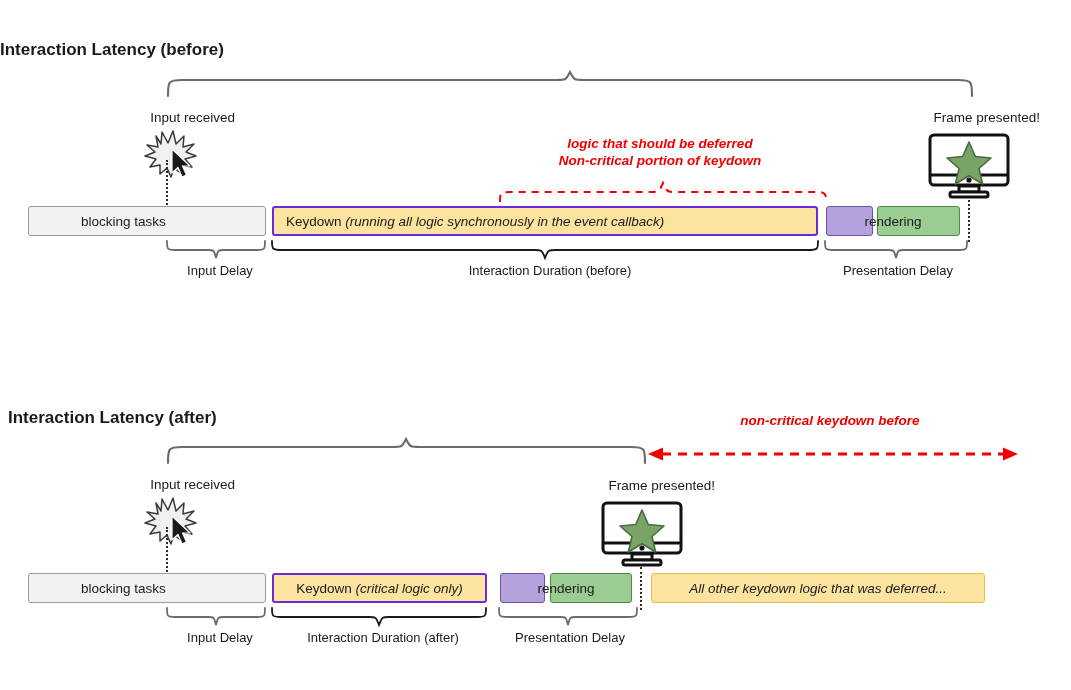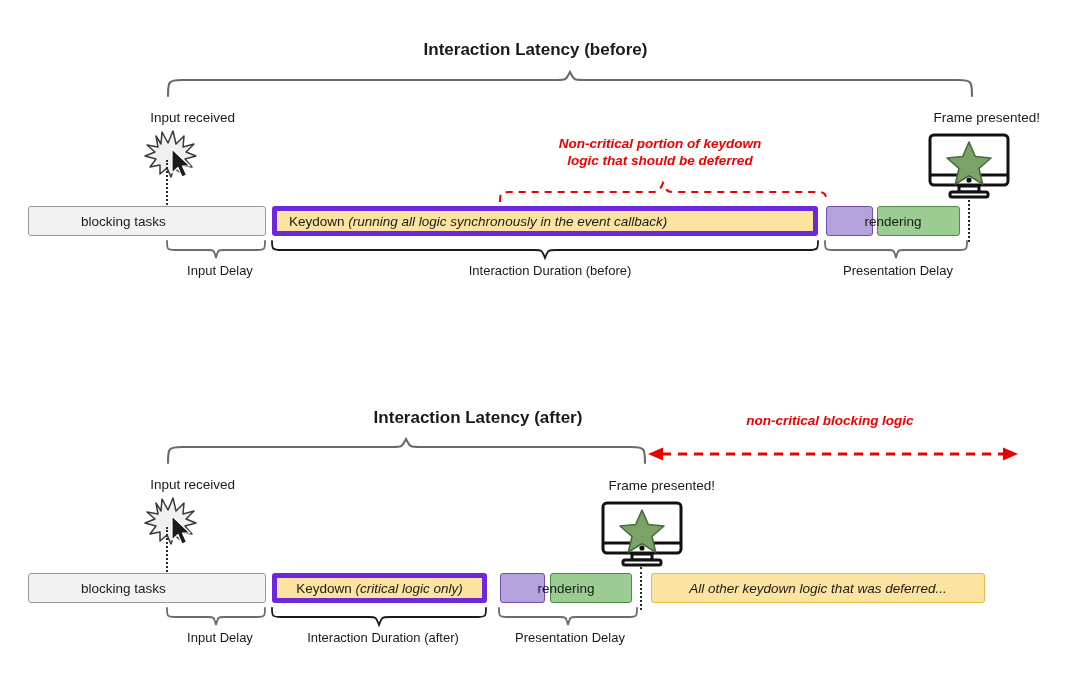--- a/index.html
+++ b/index.html
@@ -14,21 +14,20 @@
     font-family: "Liberation Sans", sans-serif;
     color: #1a1a1a;
     overflow: hidden;
   }
   .abs { position: absolute; }
 
   
   .section-title {
     font-size: 17px;
     font-weight: bold;
-    text-align: center;
     color: #1a1a1a;
     white-space: nowrap;
   }
 
   
   .caption {
     font-size: 13.5px;
     color: #1a1a1a;
     white-space: nowrap;
     text-align: right;
@@ -65,21 +64,21 @@
     padding: 0 14px;
     white-space: nowrap;
   }
   .bar.blocking {
     background: #f2f2f2;
     border: 1px solid #9a9a9a;
     padding-left: 40px;
   }
   .bar.keydown {
     background: #fce3a0;
-    border: 5px solid #6d28d9;
+    border: 2px solid #6d28d9;
   }
   .bar.deferred {
     background: #fce3a0;
     border: 1px solid #e9b949;
     font-style: italic;
   }
   .bar.rendering-purple {
     background: #b4a2dd;
     border: 1px solid #6f4fa8;
   }
@@ -143,22 +142,22 @@
     <circle cx="44" cy="47" r="2.6" fill="#111111"></circle>
     <rect x="34" y="53" width="20" height="6" fill="#ffffff" stroke="#111111" stroke-width="3"></rect>
     <rect x="25" y="59" width="38" height="5" rx="2" fill="#ffffff" stroke="#111111" stroke-width="3"></rect>
     <path d="M44,9 L50.3,23.5 L66,25 L54,35.5 L57.6,51 L44,42.8 L30.4,51 L34,35.5 L22,25 L37.7,23.5 Z" fill="#7aa368" stroke="#4a6b3d" stroke-width="1.6" stroke-linejoin="round"></path>
   </svg>
 </div>
 
 <div class="abs vline" style="left:968px; top:200px; height:42px;"></div>
 
 <div class="abs red-note" style="left:460px; top:136px; width:400px;">
+  <div>logic that should be deferred</div>
   <div>Non-critical portion of keydown</div>
-  <div>logic that should be deferred</div>
 </div>
 
 <div class="abs" style="left:496px; top:178px;">
   <svg width="334" height="26" viewBox="0 0 334 26">
     <path d="M4,24 C4,16 4,14 14,14 L154,14 C163,14 163,14 167,5
              C171,14 171,14 180,14 L320,14 C330,14 330,16 330,24" fill="none" stroke="#ef0000" stroke-width="2" stroke-dasharray="7 6" stroke-linecap="butt"></path>
   </svg>
 </div>
 
 <div class="abs bar blocking" style="left:28px; top:206px; width:238px;">
@@ -204,21 +203,21 @@
 <div class="abs section-title" style="left:8px; top:408px; width:940px;">Interaction Latency (after)</div>
 
 <div class="abs" style="left:160px; top:437px;">
   <svg width="500" height="28" viewBox="0 0 500 28">
     <path d="M8,26 C8,12 8,10 22,10 L232,10 C242,10 242,10 246,2
              C250,10 250,10 260,10 L471,10 C485,10 485,12 485,26" fill="none" stroke="#6b6b6b" stroke-width="2.1" stroke-linecap="round"></path>
   </svg>
 </div>
 
 <div class="abs red-note" style="left:630px; top:413px; width:400px;">
-  <div>non-critical blocking logic</div>
+  <div>non-critical keydown before</div>
 </div>
 
 <div class="abs" style="left:646px; top:444px;">
   <svg width="376" height="20" viewBox="0 0 376 20">
     <line x1="16" y1="10" x2="358" y2="10" stroke="#ef0000" stroke-width="3" stroke-dasharray="9 7"></line>
     <path d="M2,10 L17,3.5 L17,16.5 Z" fill="#ef0000"></path>
     <path d="M372,10 L357,3.5 L357,16.5 Z" fill="#ef0000"></path>
   </svg>
 </div>
 

